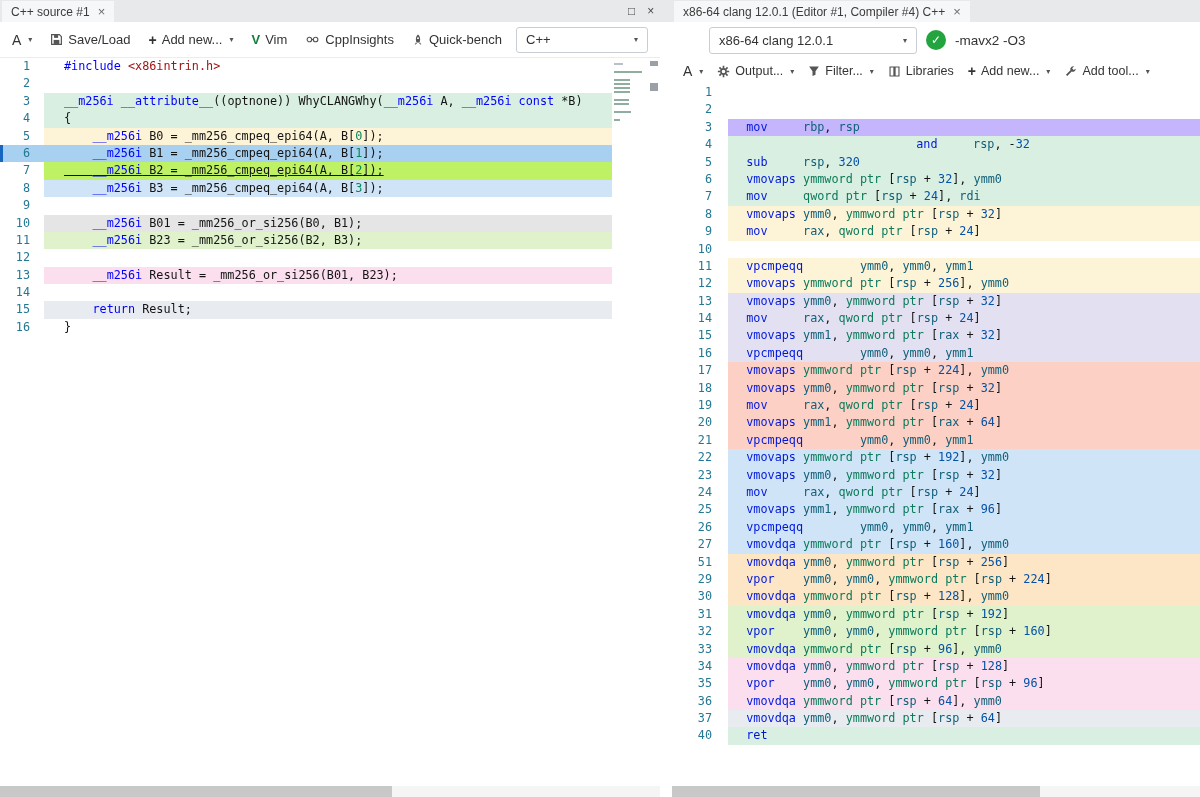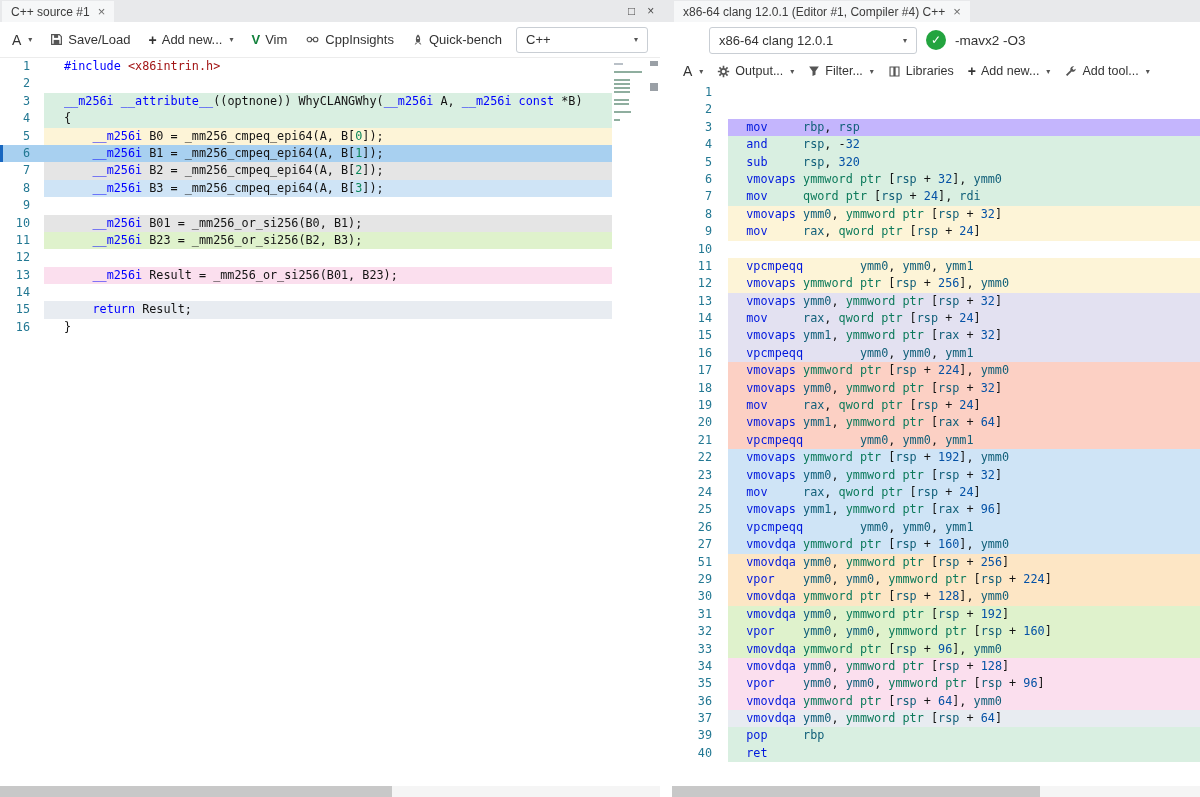--- a/index.html
+++ b/index.html
@@ -206,21 +206,21 @@
         <span class="ed-gut">5</span>
         <span class="ed-code" style="background: rgb(253, 244, 215);"><span class="t-pl">    </span><span class="t-kw">__m256i</span><span class="t-pl"> B0 = _mm256_cmpeq_epi64(A, B[</span><span class="t-num">0</span><span class="t-pl">]);</span></span>
       </div>
       <div class="ed-row">
         <span class="sel-bar" style="background: rgb(23, 102, 192);"></span>
         <span class="ed-gut" style="background: rgb(168, 208, 240);">6</span>
         <span class="ed-code" style="background: rgb(168, 208, 240);"><span class="t-pl">    </span><span class="t-kw">__m256i</span><span class="t-pl"> B1 = _mm256_cmpeq_epi64(A, B[</span><span class="t-num">1</span><span class="t-pl">]);</span></span>
       </div>
       <div class="ed-row">
         <span class="ed-gut">7</span>
-        <span class="ed-code" style="background: #e5e5e5;"><span class="t-pl">    </span><span class="t-kw">__m256i</span><span class="t-pl"> B2 = _mm256_cmpeq_epi64(A, B[</span><span class="t-num">2</span><span class="t-pl">]);</span></span>
+        <span class="ed-code" style="background: #bef264; text-decoration: underline;"><span class="t-pl">    </span><span class="t-kw">__m256i</span><span class="t-pl"> B2 = _mm256_cmpeq_epi64(A, B[</span><span class="t-num">2</span><span class="t-pl">]);</span></span>
       </div>
       <div class="ed-row">
         <span class="ed-gut">8</span>
         <span class="ed-code" style="background: rgb(207, 228, 246);"><span class="t-pl">    </span><span class="t-kw">__m256i</span><span class="t-pl"> B3 = _mm256_cmpeq_epi64(A, B[</span><span class="t-num">3</span><span class="t-pl">]);</span></span>
       </div>
       <div class="ed-row">
         <span class="ed-gut">9</span>
         <span class="ed-code"></span>
       </div>
       <div class="ed-row">
@@ -284,21 +284,21 @@
       </div>
       <div class="ed-row">
         <span class="ed-gut">2</span>
       </div>
       <div class="ed-row">
         <span class="ed-gut">3</span>
         <span class="ed-code" style="background: #c4b5fd;"><span class="t-pl">  </span><span class="t-mn">mov</span><span class="t-pl">     </span><span class="t-reg">rbp</span><span class="t-pl">, </span><span class="t-reg">rsp</span></span>
       </div>
       <div class="ed-row">
         <span class="ed-gut">4</span>
-        <span class="ed-code" style="background: rgb(217, 239, 225);"><span class="t-pl">  </span><span class="t-mn">and</span><span class="t-pl">     </span><span class="t-reg">rsp</span><span class="t-pl">, -</span><span class="t-anum">32</span></span>
+        <span class="ed-code" style="background: rgb(217, 239, 225); text-align: center;"><span class="t-pl">  </span><span class="t-mn">and</span><span class="t-pl">     </span><span class="t-reg">rsp</span><span class="t-pl">, -</span><span class="t-anum">32</span></span>
       </div>
       <div class="ed-row">
         <span class="ed-gut">5</span>
         <span class="ed-code" style="background: rgb(217, 239, 225);"><span class="t-pl">  </span><span class="t-mn">sub</span><span class="t-pl">     </span><span class="t-reg">rsp</span><span class="t-pl">, </span><span class="t-anum">320</span></span>
       </div>
       <div class="ed-row">
         <span class="ed-gut">6</span>
         <span class="ed-code" style="background: rgb(217, 239, 225);"><span class="t-pl">  </span><span class="t-mn">vmovaps</span><span class="t-pl"> </span><span class="t-ptr">ymmword</span><span class="t-pl"> </span><span class="t-ptr">ptr</span><span class="t-pl"> [</span><span class="t-reg">rsp</span><span class="t-pl"> + </span><span class="t-anum">32</span><span class="t-pl">], </span><span class="t-reg">ymm0</span></span>
       </div>
       <div class="ed-row">
@@ -418,24 +418,20 @@
       </div>
       <div class="ed-row">
         <span class="ed-gut">36</span>
         <span class="ed-code" style="background: rgb(251, 223, 238);"><span class="t-pl">  </span><span class="t-mn">vmovdqa</span><span class="t-pl"> </span><span class="t-ptr">ymmword</span><span class="t-pl"> </span><span class="t-ptr">ptr</span><span class="t-pl"> [</span><span class="t-reg">rsp</span><span class="t-pl"> + </span><span class="t-anum">64</span><span class="t-pl">], </span><span class="t-reg">ymm0</span></span>
       </div>
       <div class="ed-row">
         <span class="ed-gut">37</span>
         <span class="ed-code" style="background: rgb(232, 236, 241);"><span class="t-pl">  </span><span class="t-mn">vmovdqa</span><span class="t-pl"> </span><span class="t-reg">ymm0</span><span class="t-pl">, </span><span class="t-ptr">ymmword</span><span class="t-pl"> </span><span class="t-ptr">ptr</span><span class="t-pl"> [</span><span class="t-reg">rsp</span><span class="t-pl"> + </span><span class="t-anum">64</span><span class="t-pl">]</span></span>
       </div>
       <div class="ed-row">
-        <span class="ed-gut">39</span>
-        <span class="ed-code" style="background: rgb(217, 239, 225);"><span class="t-pl">  </span><span class="t-mn">pop</span><span class="t-pl">     </span><span class="t-reg">rbp</span></span>
-      </div>
-      <div class="ed-row">
         <span class="ed-gut">40</span>
         <span class="ed-code" style="background: rgb(217, 239, 225);"><span class="t-pl">  </span><span class="t-mn">ret</span></span>
       </div>
     </div>
 
   <div class="hscroll hs-left">
     <div class="hthumb"></div>
   </div>
   <div class="hscroll hs-right">
     <div class="hthumb"></div>

